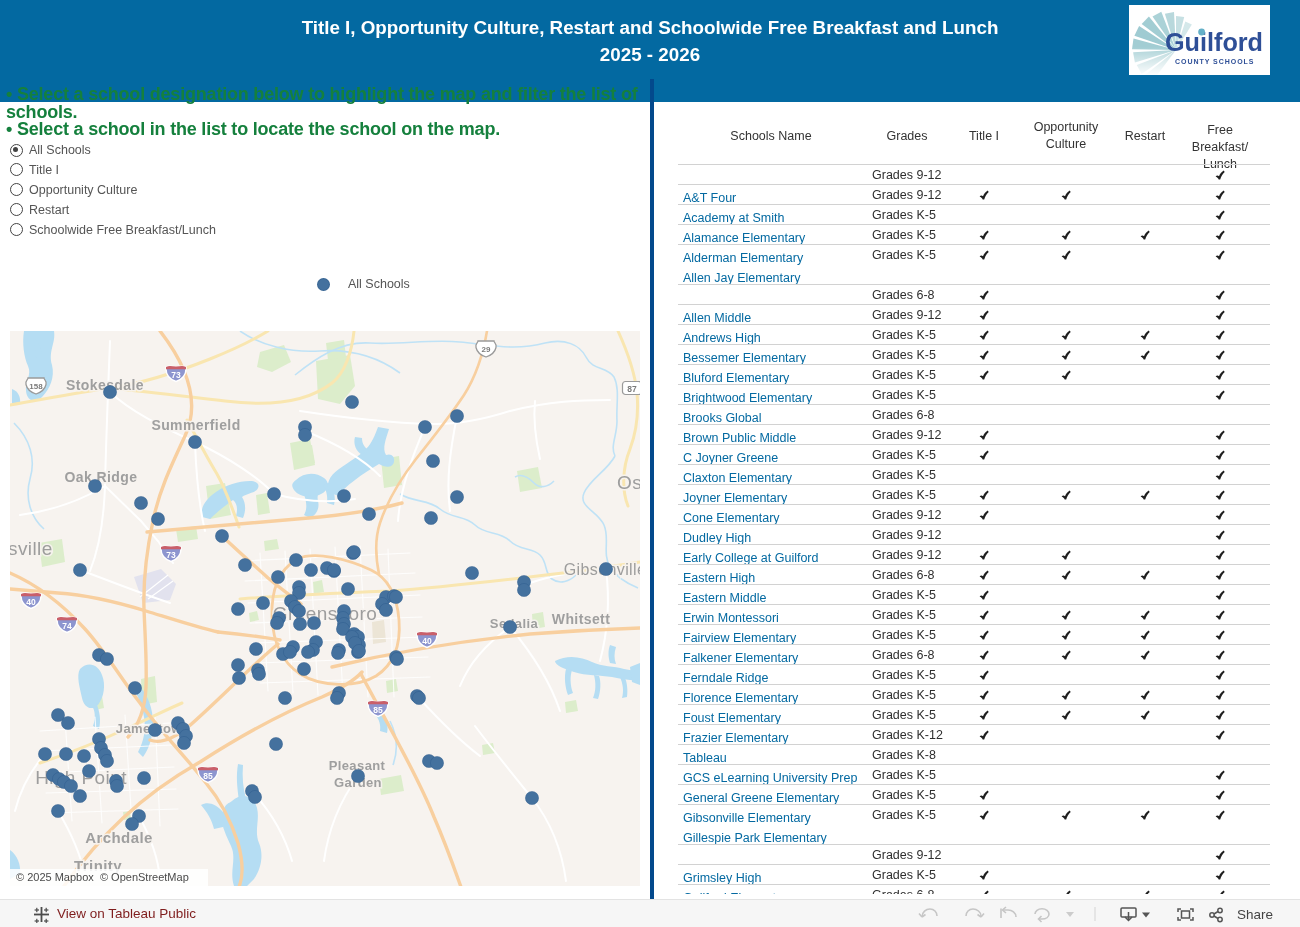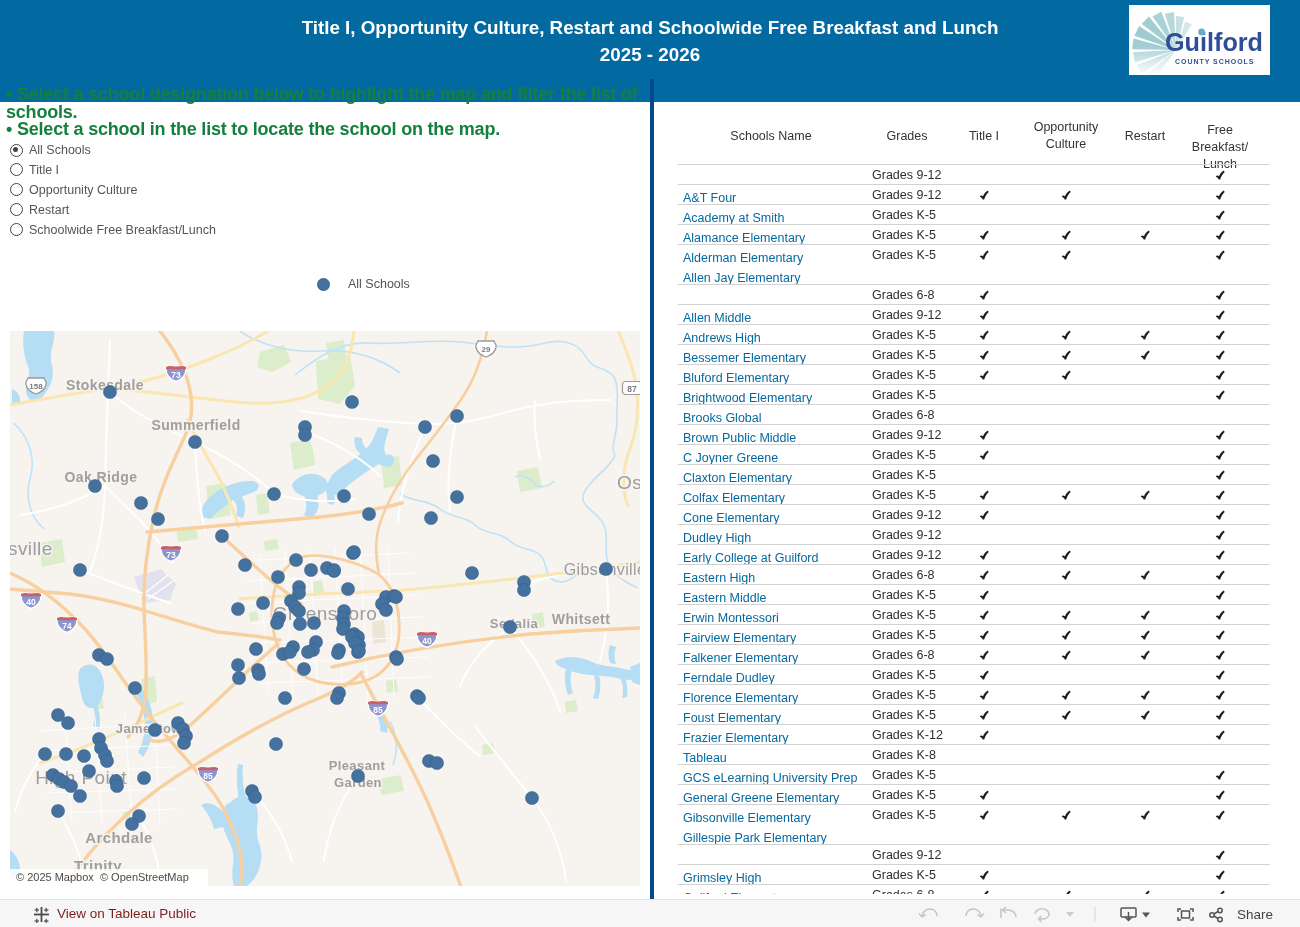--- a/index.html
+++ b/index.html
@@ -634,21 +634,21 @@
           <path d="M0.6,6.4 C1.6,5.2 3.0,5.1 4.0,6.2 C4.9,4.0 6.5,2.0 8.7,0.6 L9.7,1.9 C7.7,3.6 6.1,6.2 5.2,9.4 L3.7,9.4 C3.2,7.9 1.9,7.0 0.6,6.4 Z" fill="#1f1f1f"></path>
         </svg>
       </span>
       <span class="ck c3">
         <svg width="10" height="10" viewBox="0 0 10 10" style="display:block;margin:0 auto">
           <path d="M0.6,6.4 C1.6,5.2 3.0,5.1 4.0,6.2 C4.9,4.0 6.5,2.0 8.7,0.6 L9.7,1.9 C7.7,3.6 6.1,6.2 5.2,9.4 L3.7,9.4 C3.2,7.9 1.9,7.0 0.6,6.4 Z" fill="#1f1f1f"></path>
         </svg>
       </span>
     </div>
 <div class="tr" style="top:384.5px">
-      <span class="nm">Colfax Elementary</span>
+      <span class="nm">Joyner Elementary</span>
       <span class="gr">Grades K-5</span>
       <span class="ck c3">
         <svg width="10" height="10" viewBox="0 0 10 10" style="display:block;margin:0 auto">
           <path d="M0.6,6.4 C1.6,5.2 3.0,5.1 4.0,6.2 C4.9,4.0 6.5,2.0 8.7,0.6 L9.7,1.9 C7.7,3.6 6.1,6.2 5.2,9.4 L3.7,9.4 C3.2,7.9 1.9,7.0 0.6,6.4 Z" fill="#1f1f1f"></path>
         </svg>
       </span>
     </div>
 <div class="tr" style="top:404.5px">
       <span class="nm">Cone Elementary</span>
       <span class="gr">Grades K-5</span>
@@ -795,21 +795,21 @@
           <path d="M0.6,6.4 C1.6,5.2 3.0,5.1 4.0,6.2 C4.9,4.0 6.5,2.0 8.7,0.6 L9.7,1.9 C7.7,3.6 6.1,6.2 5.2,9.4 L3.7,9.4 C3.2,7.9 1.9,7.0 0.6,6.4 Z" fill="#1f1f1f"></path>
         </svg>
       </span>
       <span class="ck c3">
         <svg width="10" height="10" viewBox="0 0 10 10" style="display:block;margin:0 auto">
           <path d="M0.6,6.4 C1.6,5.2 3.0,5.1 4.0,6.2 C4.9,4.0 6.5,2.0 8.7,0.6 L9.7,1.9 C7.7,3.6 6.1,6.2 5.2,9.4 L3.7,9.4 C3.2,7.9 1.9,7.0 0.6,6.4 Z" fill="#1f1f1f"></path>
         </svg>
       </span>
     </div>
 <div class="tr" style="top:564.5px">
-      <span class="nm">Ferndale Dudley</span>
+      <span class="nm">Ferndale Ridge</span>
       <span class="gr">Grades 6-8</span>
       <span class="ck c0">
         <svg width="10" height="10" viewBox="0 0 10 10" style="display:block;margin:0 auto">
           <path d="M0.6,6.4 C1.6,5.2 3.0,5.1 4.0,6.2 C4.9,4.0 6.5,2.0 8.7,0.6 L9.7,1.9 C7.7,3.6 6.1,6.2 5.2,9.4 L3.7,9.4 C3.2,7.9 1.9,7.0 0.6,6.4 Z" fill="#1f1f1f"></path>
         </svg>
       </span>
       <span class="ck c1">
         <svg width="10" height="10" viewBox="0 0 10 10" style="display:block;margin:0 auto">
           <path d="M0.6,6.4 C1.6,5.2 3.0,5.1 4.0,6.2 C4.9,4.0 6.5,2.0 8.7,0.6 L9.7,1.9 C7.7,3.6 6.1,6.2 5.2,9.4 L3.7,9.4 C3.2,7.9 1.9,7.0 0.6,6.4 Z" fill="#1f1f1f"></path>
         </svg>

